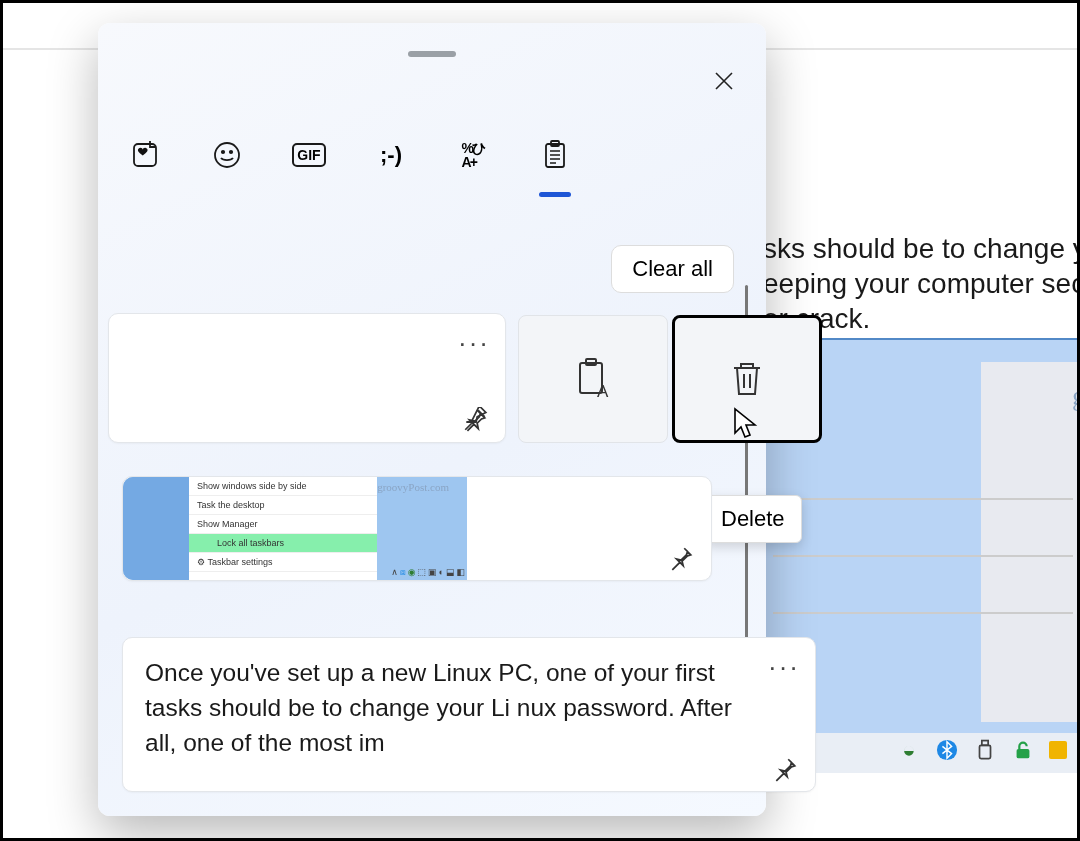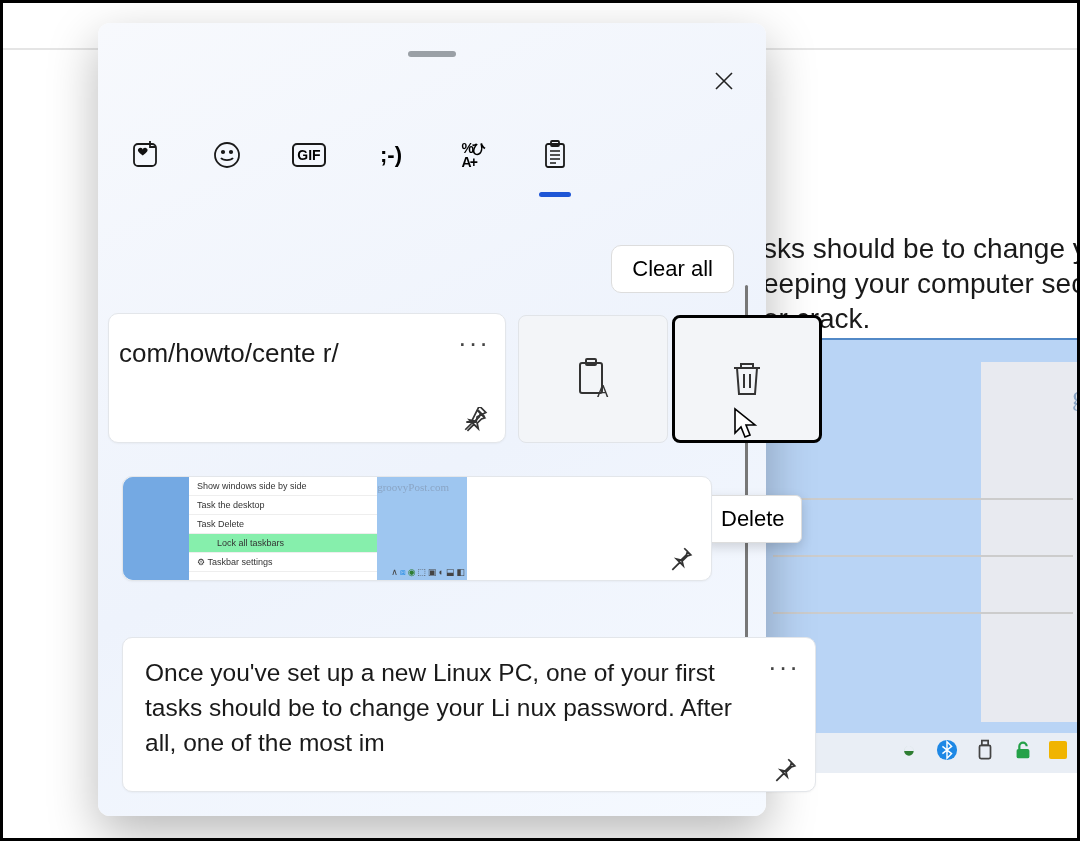--- a/index.html
+++ b/index.html
@@ -151,21 +151,20 @@
           <rect x="9" y="1" width="8" height="5" rx="1"></rect>
           <path d="M8 11h10M8 15h10M8 19h10M8 23h6" stroke-width="1.4"></path>
         </svg>
     </div>
   </div>
 
   <button class="clear-all">Clear all</button>
   <div class="scroll-line"></div>
 
   <div class="card card1">
-    <div class="card1-text">com/howto/cente r/</div>
     <div class="more">···</div>
     <div class="pin">
       <svg width="26" height="26" viewBox="0 0 24 24" fill="none" stroke="#333" stroke-width="1.6">
           <path d="M14 3l7 7-3 1-4 4 1 5-4-4-6 6 6-6-4-4 5 1 4-4 1-3z" transform="rotate(0 12 12)"></path>
           <path d="M15 3l6 6M13 5l-4 8-5 1 9 0 1-5 8-4-6-6zM9 15l-6 6"></path>
         </svg>
     </div>
   </div>
   <div class="action-btn paste-btn">
     <svg width="40" height="44" viewBox="0 0 40 44" fill="none" stroke="#333" stroke-width="2">
@@ -183,21 +182,21 @@
       <path d="M2 2l0 24 6-6 4 10 5-2-4-10 9 0z" fill="#fff" stroke="#000" stroke-width="1.6"></path>
     </svg>
   <div class="tooltip">Delete</div>
 
   <div class="card card2">
     <div class="thumb">
       <div class="leftcol"></div>
       <div class="menu">
         <div>Show windows side by side</div>
         <div>Task the desktop</div>
-        <div>Task Delete</div>
+        <div>Show Manager</div>
         <div class="hover">Lock all taskbars</div>
         <div>⚙ <span>Taskbar settings</span></div>
       </div>
       <div class="wm">groovyPost.com</div>
       <div class="tray">
           <span>∧</span>
           <span style="color:#1e88e5">⧈</span>
           <span style="color:#2e7d32">◉</span>
           <span>⬚</span>
           <span>▣</span>

